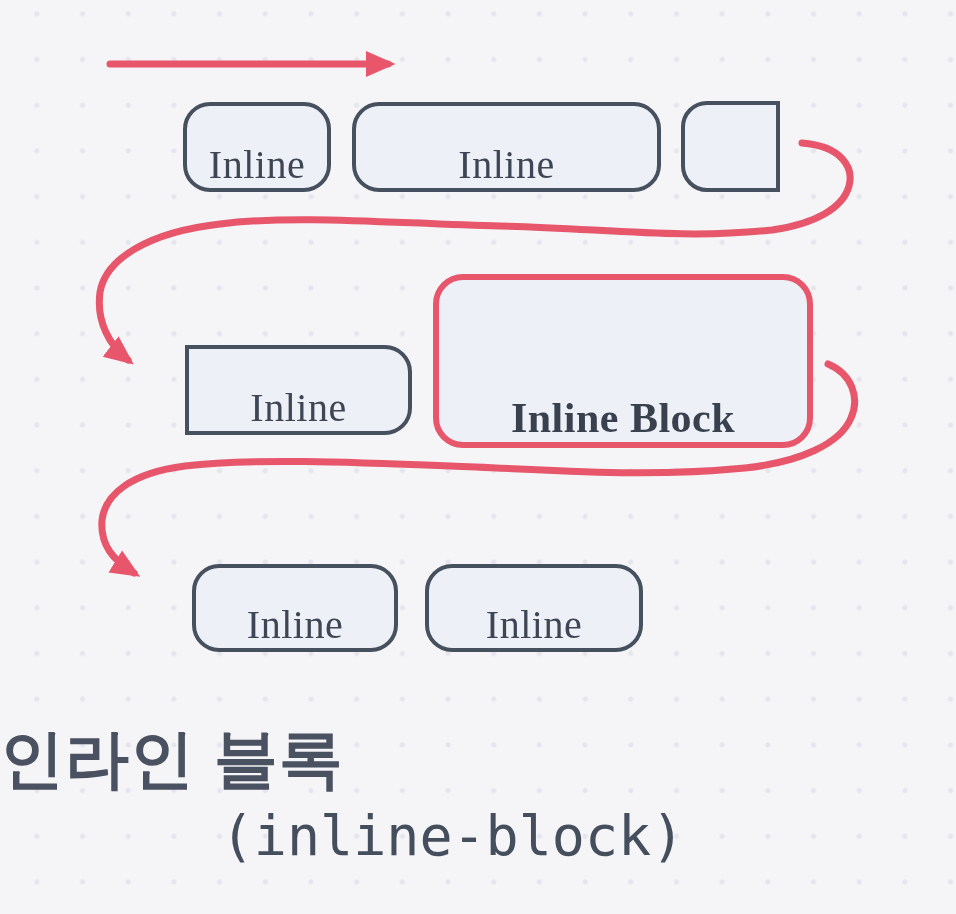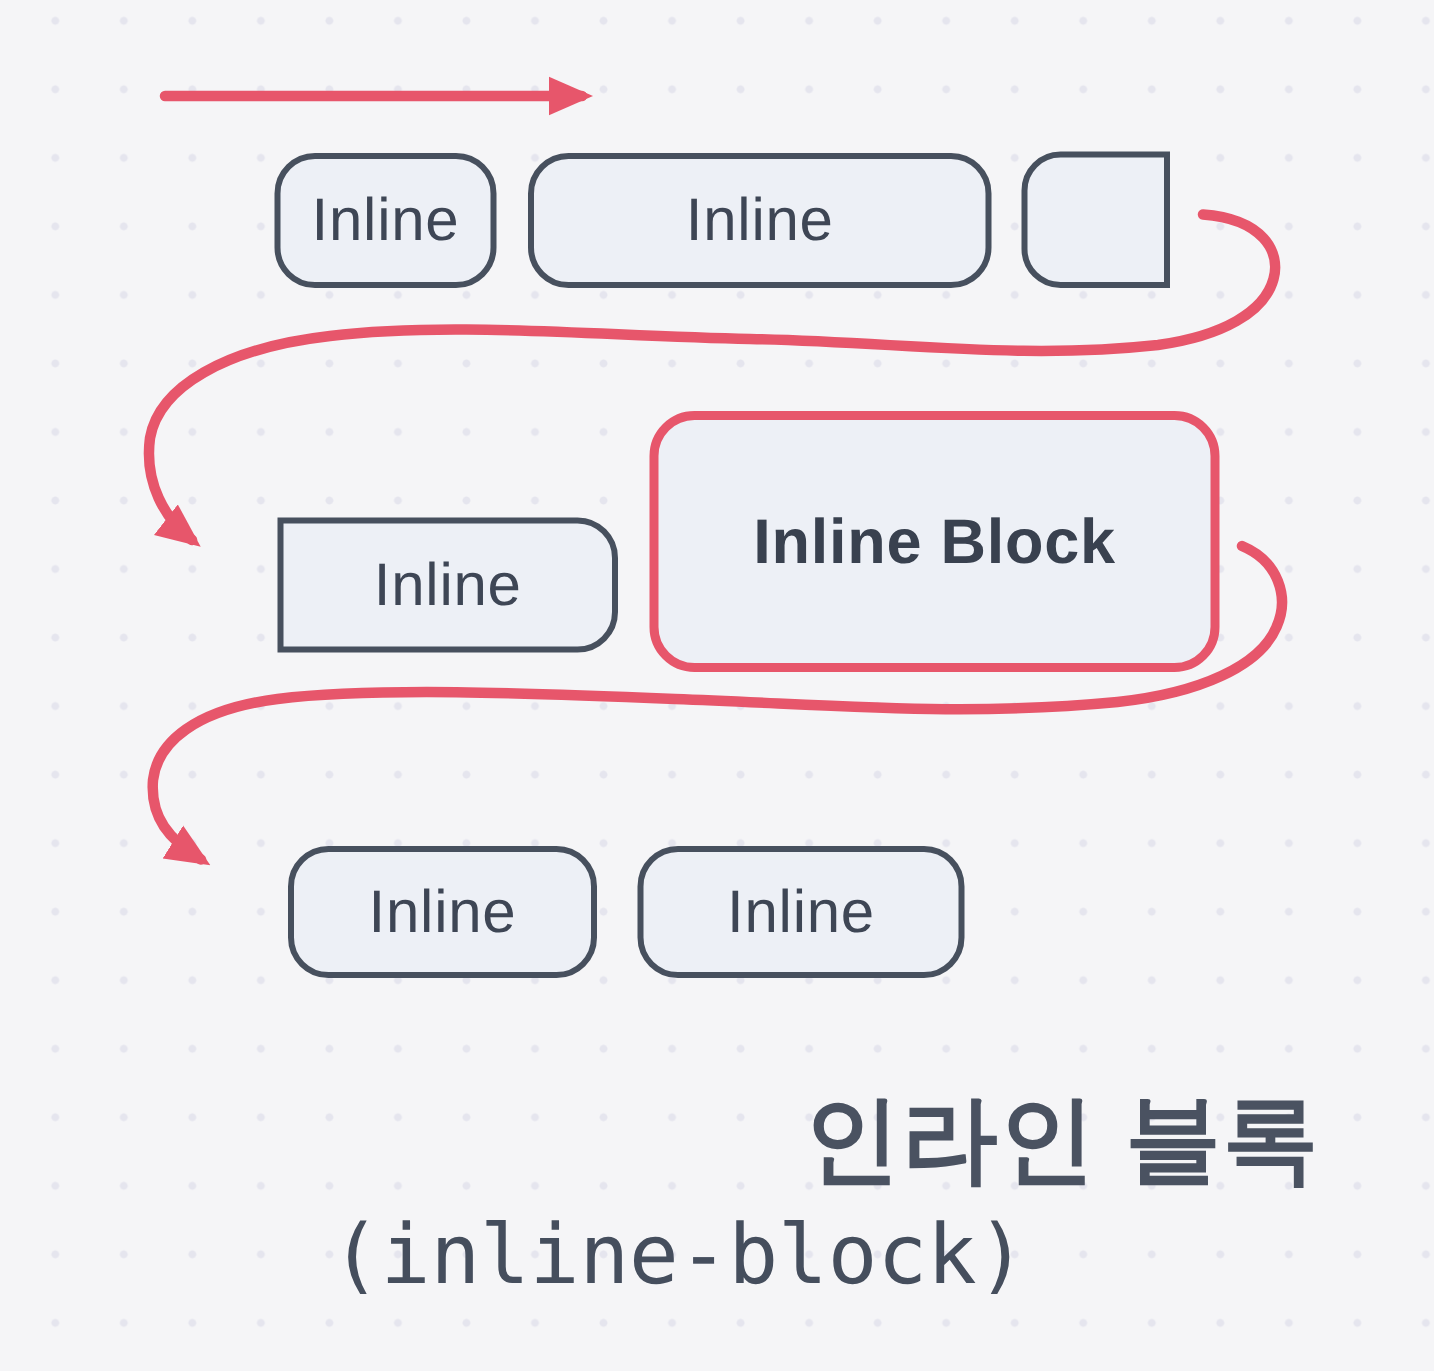--- a/index.html
+++ b/index.html
@@ -10,42 +10,43 @@
     background-image:radial-gradient(circle,#e5e5ee 2.2px,rgba(229,229,238,0) 3px);
     background-size:45.7px 45.7px;
     background-position:14px -9px;
   }
   .stage{position:absolute;inset:0;}
   .box{
     position:absolute;
     background:#edf0f6;
     border:4px solid #47505e;
     border-radius:27px;
-    display:flex;align-items:center;justify-content:center;
+    display:flex;align-items:flex-end;justify-content:center;
     color:#3e4655;
     font-size:40px;
     font-weight:500;
     letter-spacing:.5px;
     box-sizing:border-box;
+    font-family:Liberation Serif, serif;
   }
   .r1b1{left:183px;top:102px;width:148px;height:90px;}
   .r1b2{left:352px;top:102px;width:309px;height:90px;}
   .r1b3{left:681px;top:101px;width:99px;height:91px;border-radius:26px 0 0 26px;}
   .r2b1{left:185px;top:345px;width:227px;height:90px;border-radius:0 27px 27px 0;}
   .inline-block-box{
     left:433px;top:274px;width:380px;height:174px;
     border:6px solid #e7566b;border-radius:30px;
     font-size:42px;font-weight:700;color:#39414f;
   }
   .r3b1{left:192px;top:564px;width:206px;height:88px;}
   .r3b2{left:425px;top:564px;width:218px;height:88px;}
   svg.arrows{position:absolute;inset:0;pointer-events:none;}
   .caption-title{
     position:absolute;left:0;top:716px;width:880px;
-    text-align:right;font-size:64px;font-weight:700;color:#4a5261;
+    text-align:left;font-size:64px;font-weight:700;color:#4a5261;
     letter-spacing:1px;
   }
   .caption-subtitle{
     position:absolute;left:0;top:804px;width:905px;
     text-align:center;
     font-family:"DejaVu Sans Mono","Liberation Mono",monospace;
     font-size:55px;font-weight:400;color:#454e5d;
   }
 </style>
 </head>

